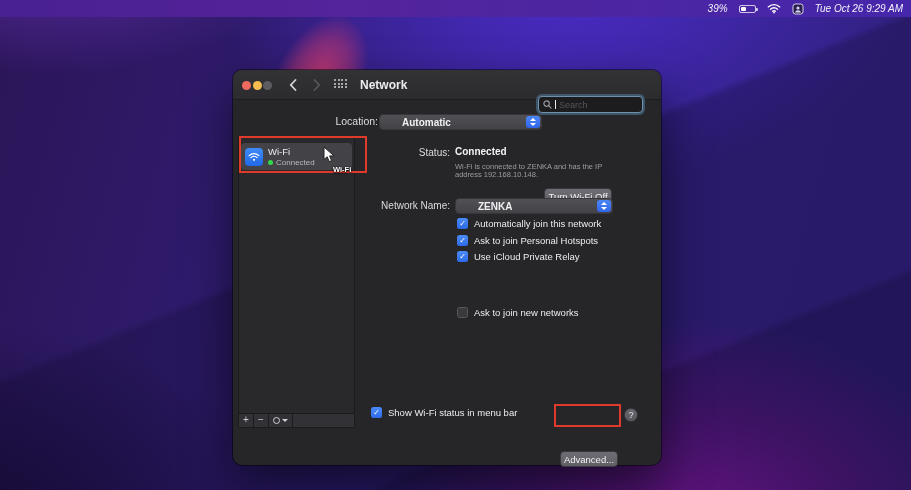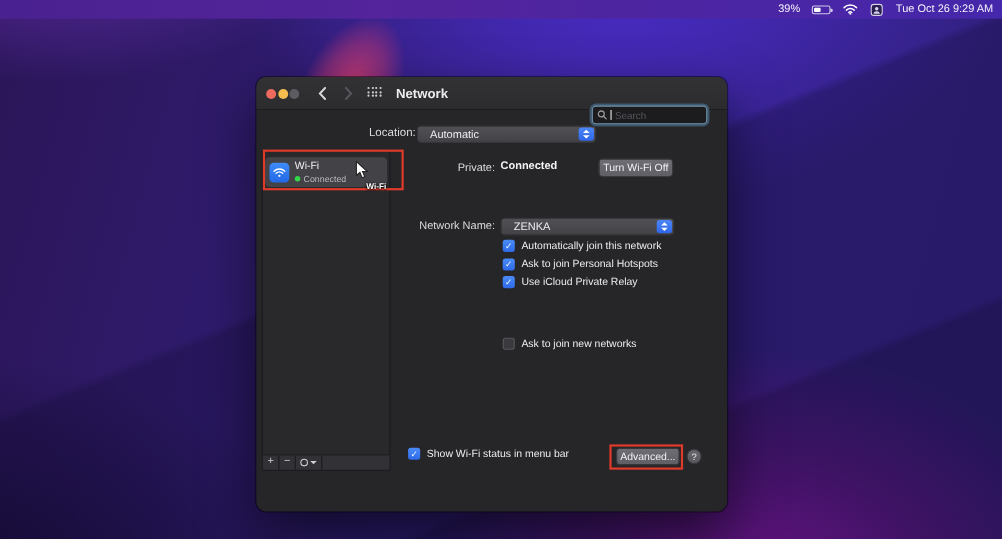--- a/index.html
+++ b/index.html
@@ -22,21 +22,21 @@
   .bg-streak   { position:absolute; left:258px; top:-18px; width:120px; height:200px;
     transform:rotate(27deg); border-radius:50%;
     background:radial-gradient(closest-side, rgba(208,58,112,.95) 0%, rgba(208,58,112,.45) 45%, rgba(208,58,112,0) 72%); }
 
   
   .menubar { position:absolute; left:0; top:0; width:911px; height:17px; z-index:5;
     background:linear-gradient(90deg,#4a2190 0%,#53249b 38%,#4527ab 100%);
     display:flex; align-items:center; color:#f4f2fa; font-size:10.5px; }
   .mb-left { display:flex; align-items:center; gap:15px; padding-left:11px; }
   .mb-appname { font-weight:bold; }
-  .mb-right { margin-left:auto; display:flex; align-items:center; gap:11px; padding-right:8px; font-size:10px; }
+  .mb-right { margin-left:auto; display:flex; align-items:center; gap:11px; padding-right:8px; font-size:10px;font-style:italic; }
   .batt { position:relative; width:17px; height:8px; border:1px solid rgba(255,255,255,.75); border-radius:2px; }
   .batt::after { content:""; position:absolute; right:-3px; top:2px; width:2px; height:3px;
     background:rgba(255,255,255,.75); border-radius:0 1px 1px 0; }
   .batt-fill { position:absolute; left:1px; top:1px; bottom:1px; width:39%; background:#fff; border-radius:1px; }
 
   
   .window { position:absolute; left:233px; top:70px; width:428px; height:395px; z-index:4;
     background:#262629; border-radius:9px;
     box-shadow:0 22px 48px rgba(0,0,0,.55), 0 0 0 1px rgba(0,0,0,.45); color:#e8e8ea; }
   .titlebar { position:absolute; left:0; top:0; right:0; height:30px;
@@ -57,21 +57,21 @@
     box-shadow:0 0 0 2px rgba(82,126,158,.55); display:flex; align-items:center; padding:0 4px; gap:3px;margin-top:20px; }
   .searchbox input { flex:1; min-width:0; background:transparent; border:none; outline:none;
     color:#ddd; font-size:9px; caret-color:#fff; font-family:"Liberation Sans",sans-serif; }
   .searchbox input::placeholder { color:#55555c; }
   .caretbar { width:1px; height:9px; background:#e9e9ee; }
 
   
   .loc-label { position:absolute; top:45px; left:40px; width:105px; text-align:right; font-size:10.5px; color:#dcdcdf; }
   .popup { position:absolute; height:16px; background:linear-gradient(#505055,#424247);
     border-radius:4px; border:1px solid #37373b; font-size:10px; color:#f0f0f2;
-    display:flex; align-items:center; padding-left:11px; }
+    display:flex; align-items:center; padding-left:22px;font-weight:bold; }
   .popup .cap { position:absolute; right:1px; top:1px; bottom:1px; width:14px; border-radius:3px;
     background:linear-gradient(#4b86f7,#2f66e8); display:flex; flex-direction:column; align-items:center; justify-content:center; gap:1.5px; }
   .tri-u { width:0; height:0; border-left:3px solid transparent; border-right:3px solid transparent; border-bottom:3.5px solid #fff; }
   .tri-d { width:0; height:0; border-left:3px solid transparent; border-right:3px solid transparent; border-top:3.5px solid #fff; }
   .popup-location { left:146px; top:44px; width:163px; }
 
   
   .sidebar { position:absolute; left:5px; top:67px; width:117px; height:291px;
     background:#29292c; border:1px solid #1b1b1e; border-radius:1px; }
   .svc-row { position:absolute; left:2px; right:2px; height:27px; border-radius:4px; display:flex; align-items:center; padding-left:4px; gap:5px; }
@@ -100,21 +100,21 @@
   .cursor { position:absolute; left:90px; top:76px; z-index:10; }
   .drag-tip { position:absolute; left:100px; top:95px; z-index:10; font-size:7.5px; font-weight:bold; color:#fff;
     text-shadow:0 1px 2px #000, 0 0 2px #000; }
 
   
   .main { position:absolute; left:128px; top:63px; right:6px; bottom:32px; }
   .flabel { position:absolute; text-align:right; font-size:10px; color:#dcdcdf; }
   .status-label { right: calc(100% - 89px); top:14px; width:60px; }
   .status-value { position:absolute; left:94px; top:13px; font-size:10px; font-weight:bold; color:#f4f4f6; }
   .btn { background:linear-gradient(#6d6d73,#5f5f65); border:1px solid #3a3a3e; border-radius:4px;
-    color:#f2f2f4; font-size:9.5px; display:flex; align-items:center; justify-content:center; }
+    color:#f2f2f4; font-size:9.5px; display:flex; align-items:center; justify-content:center;margin-top:44px; }
   .btn-turnoff { position:absolute; left:183px; top:11px; width:68px; height:17px; }
   .fineprint { position:absolute; font-size:7.5px; line-height:8.2px; color:#9c9ca2; }
   .status-desc { left:94px; top:30px; width:172px; }
   .nn-label { right:calc(100% - 89px); top:67px; width:80px; }
   .popup-network { left:94px; top:65px; width:158px; }
   .cbrow { position:absolute; left:96px; display:flex; align-items:flex-start; gap:6px; }
   .cb { width:11px; height:11px; border-radius:2.5px; flex:none; display:flex; align-items:center; justify-content:center;
     font-size:8px; color:#fff; }
   .cb.on { background:linear-gradient(#4a8bf8,#2e6ae9); }
   .cb.off { background:#39393e; border:1px solid #57575c; }
@@ -247,23 +247,24 @@
   <div class="annot annot-wifi"></div>
 
   <span class="cursor">
     <svg width="12" height="17" viewBox="0 0 12 17">
         <path d="M1 1 L1 13.5 L4.2 10.8 L6.2 15.6 L8.6 14.6 L6.6 9.9 L11 9.9 Z" fill="#fff" stroke="#222" stroke-width="1"></path>
       </svg>
   </span>
   <span class="drag-tip">Wi-Fi</span>
 
   <div class="main">
-    <div class="flabel status-label">Private:</div>
+    <div class="flabel status-label">Status:</div>
     <div class="status-value">Connected</div>
     <div class="btn btn-turnoff">Turn Wi-Fi Off</div>
+    <div class="fineprint status-desc">Wi-Fi is connected to ZENKA and has the IP address 192.168.10.148.</div>
 
     <div class="flabel nn-label">Network Name:</div>
     <div class="popup popup-network">
       <span>ZENKA</span>
       <span class="cap">
           <span class="tri-u"></span>
           <span class="tri-d"></span>
         </span>
     </div>
 

